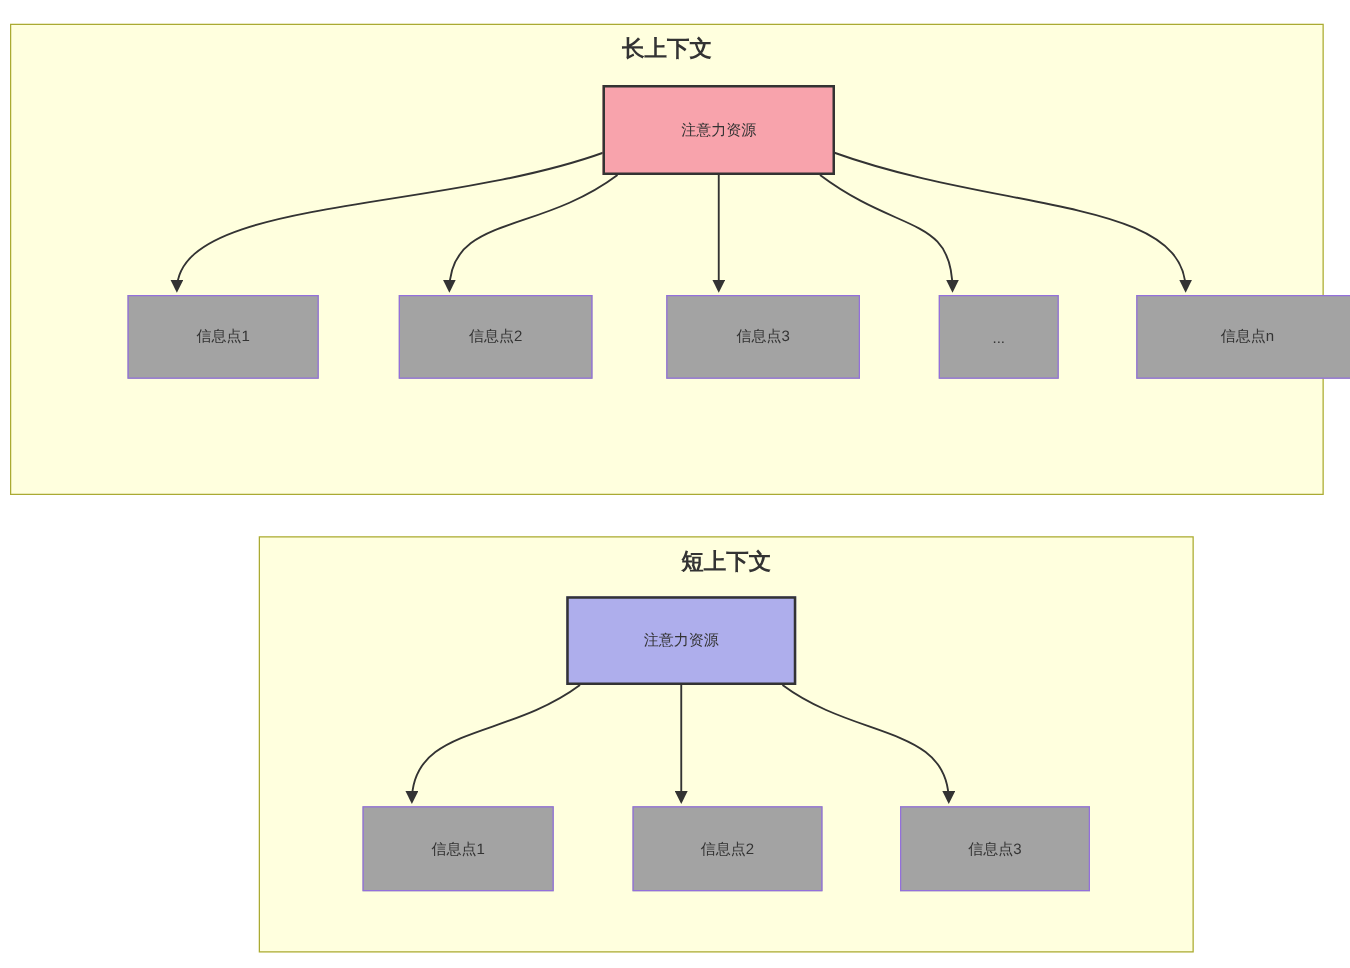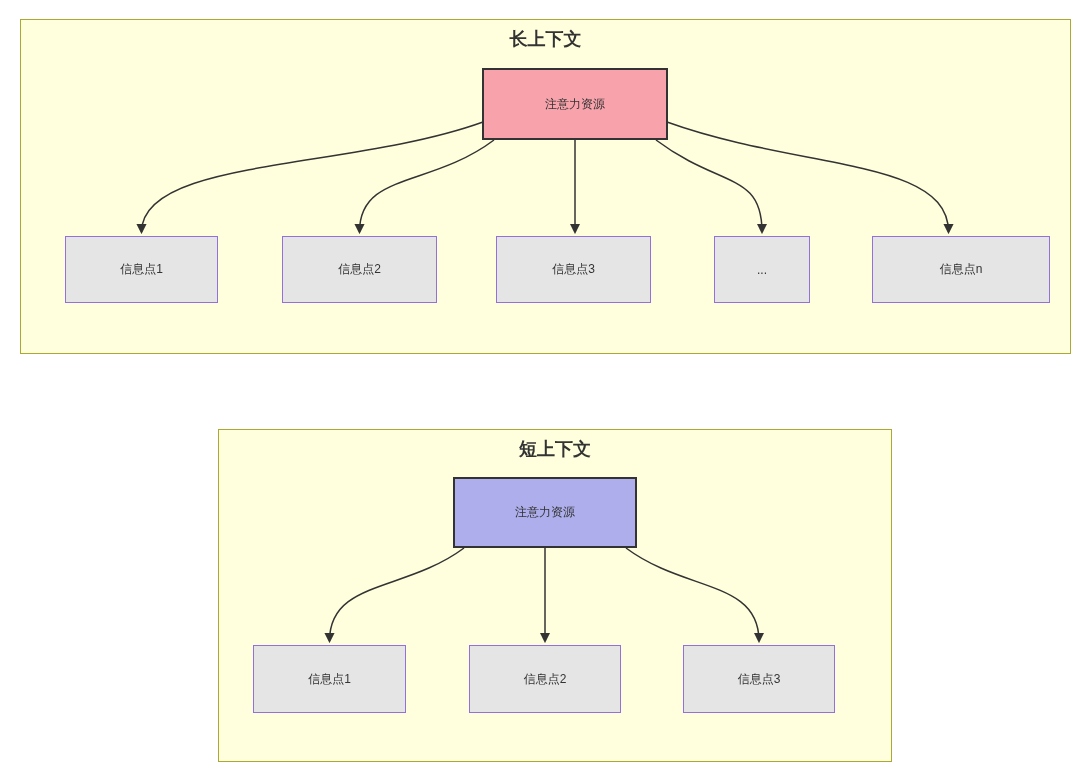--- a/index.html
+++ b/index.html
@@ -43,47 +43,48 @@
   }
   .root-long {
     background: #f8a3ac;
     border: 2px solid #333333;
   }
   .root-short {
     background: #aeaeec;
     border: 2px solid #333333;
   }
   .child {
-    background: #e5e5e5;
+    background: #a3a3a3;
     border: 1px solid #9370db;
+    margin-left: 37px;
   }
   .arrow-layer {
     position: absolute;
     left: 0;
     top: 0;
     width: 1080px;
     height: 774px;
     pointer-events: none;
   }
   .edge {
     fill: none;
     stroke: #333333;
     stroke-width: 1.5;
   }
 </style>
 </head>
 <body>
 
 <div class="canvas">
 
-  <section class="panel" style="left:20px; top:19px; width:1051px; height:335px;">
+  <section class="panel" style="left:8px; top:19px; width:1051px; height:377px;">
     <div class="panel-title">长上下文</div>
   </section>
 
-  <section class="panel" style="left:218px; top:429px; width:674px; height:333px;">
+  <section class="panel" style="left:207px; top:429px; width:748px; height:333px;">
     <div class="panel-title">短上下文</div>
   </section>
 
   <svg class="arrow-layer" viewBox="0 0 1080 774" xmlns="http://www.w3.org/2000/svg">
     <defs>
       <marker id="arrowhead" viewBox="0 0 10 10" refX="8" refY="5" markerWidth="7" markerHeight="7" orient="auto-start-reverse">
         <path d="M 0 0 L 10 5 L 0 10 z" fill="#333333"></path>
       </marker>
     </defs>
 

